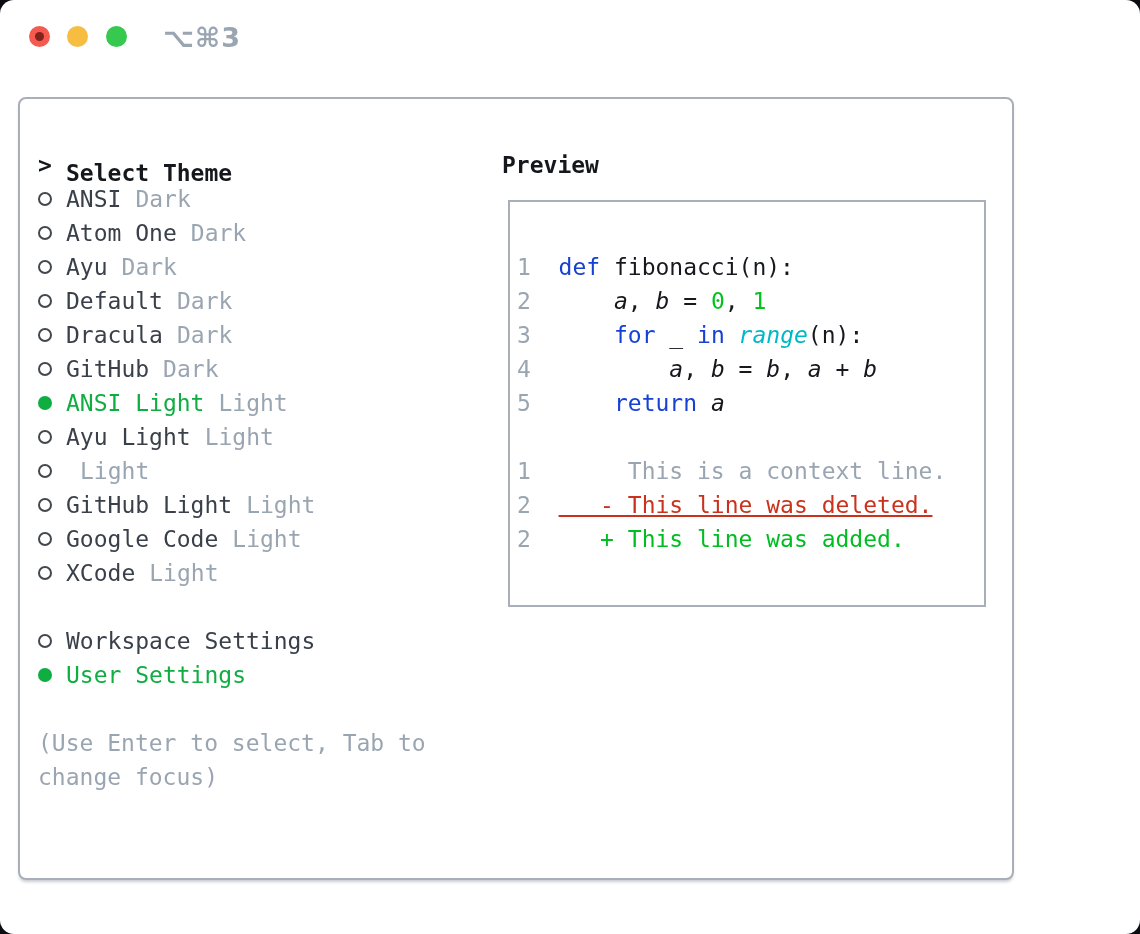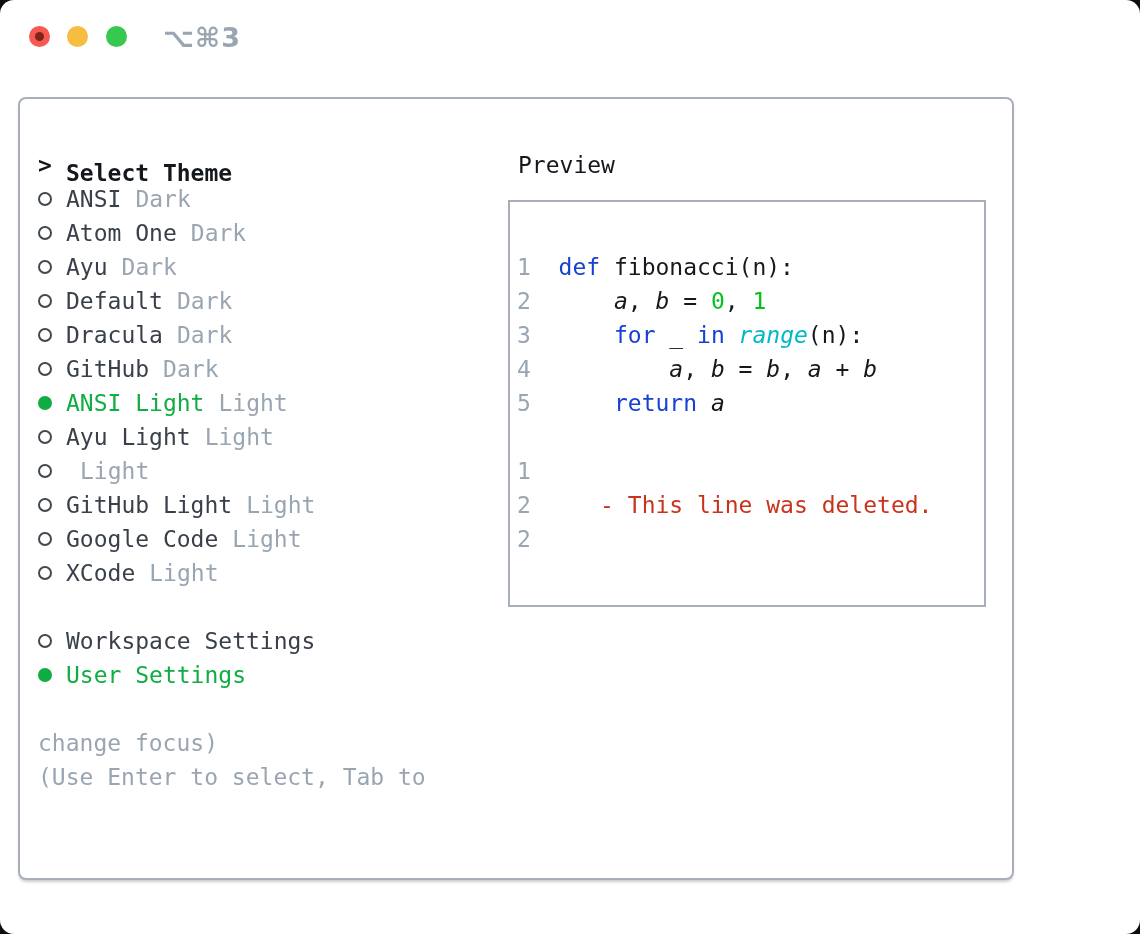--- a/index.html
+++ b/index.html
@@ -33,33 +33,33 @@
   .bullet{width:14px;height:14px;border-radius:50%;border:2.5px solid #42484f;box-sizing:border-box;}
   .bullet.sel{border-color:var(--accent_green);background:var(--accent_green);}
   .h-title{font-weight:bold;color:var(--heading);margin-top:16px;}
   .tname{color:var(--text);}
   .tname.sel{color:var(--accent_green);}
   .ttag{color:var(--muted);margin-left:14px;text-align:right;}
   .spacer{height:34px;}
   .hint{height:34px;display:flex;align-items:center;color:var(--muted);}
 
   
-  .pv-title{position:absolute;left:518px;top:148px;height:34px;display:flex;align-items:center;
-            font-size:23px;font-weight:normal;color:var(--heading);}
+  .pv-title{position:absolute;left:502px;top:148px;height:34px;display:flex;align-items:center;
+            font-size:23px;font-weight:bold;color:var(--heading);}
   .pbox{position:absolute;left:508px;top:200px;width:478px;height:407px;box-sizing:border-box;
         border:2px solid var(--border);background:#fff;padding:48px 0 0 7px;overflow:hidden;}
   .cl{height:34px;display:flex;align-items:center;white-space:pre;font-size:23px;color:var(--heading);}
   .ln{color:var(--muted);}
   .pl{color:#16181d;}
   .kw{color:var(--keyword);}
   .fn{color:var(--function);font-style:italic;}
   .id{color:#16181d;font-style:italic;}
   .num{color:var(--number);}
   .ctx{color:var(--muted);}
-  .del{color:var(--deleted);}
+  .del{color:var(--deleted);text-decoration:underline;}
   .add{color:var(--added);}
 </style>
 </head>
 <body>
 
 <div class="window">
 
   <div class="titlebar">
     <div class="tl red"></div>
     <div class="tl yellow"></div>
@@ -115,22 +115,22 @@
 
     <div class="row">
       <span class="bcell"><span class="bullet"></span></span><span class="tname">Workspace Settings</span>
     </div>
     <div class="row">
       <span class="bcell"><span class="bullet sel"></span></span><span class="tname sel">User Settings</span>
     </div>
 
     <div class="spacer"></div>
 
+    <div class="hint">(Use Enter to select, Tab to</div>
     <div class="hint">change focus)</div>
-    <div class="hint">(Use Enter to select, Tab to</div>
   </div>
 
   <div class="pv-title">Preview</div>
 
   <div class="pbox">
     <div class="cl">
       <span class="ln">1  </span><span class="kw">def</span><span class="pl"> fibonacci(n):</span>
     </div>
     <div class="cl">
       <span class="ln">2  </span><span class="pl">    </span><span class="id">a</span><span class="pl">, </span><span class="id">b</span><span class="pl"> = </span><span class="num">0</span><span class="pl">, </span><span class="num">1</span>
@@ -141,23 +141,23 @@
     <div class="cl">
       <span class="ln">4  </span><span class="pl">        </span><span class="id">a</span><span class="pl">, </span><span class="id">b</span><span class="pl"> = </span><span class="id">b</span><span class="pl">, </span><span class="id">a</span><span class="pl"> + </span><span class="id">b</span>
     </div>
     <div class="cl">
       <span class="ln">5  </span><span class="pl">    </span><span class="kw">return</span><span class="pl"> </span><span class="id">a</span>
     </div>
 
     <div class="spacer"></div>
 
     <div class="cl">
-      <span class="ln">1  </span>
+      <span class="ln">1  </span><span class="ctx">     This is a context line.</span>
     </div>
     <div class="cl">
       <span class="ln">2  </span><span class="del">   - This line was deleted.</span>
     </div>
     <div class="cl">
-      <span class="ln">2  </span>
+      <span class="ln">2  </span><span class="add">   + This line was added.</span>
     </div>
   </div>
 
 </div>
 
 </body></html>

